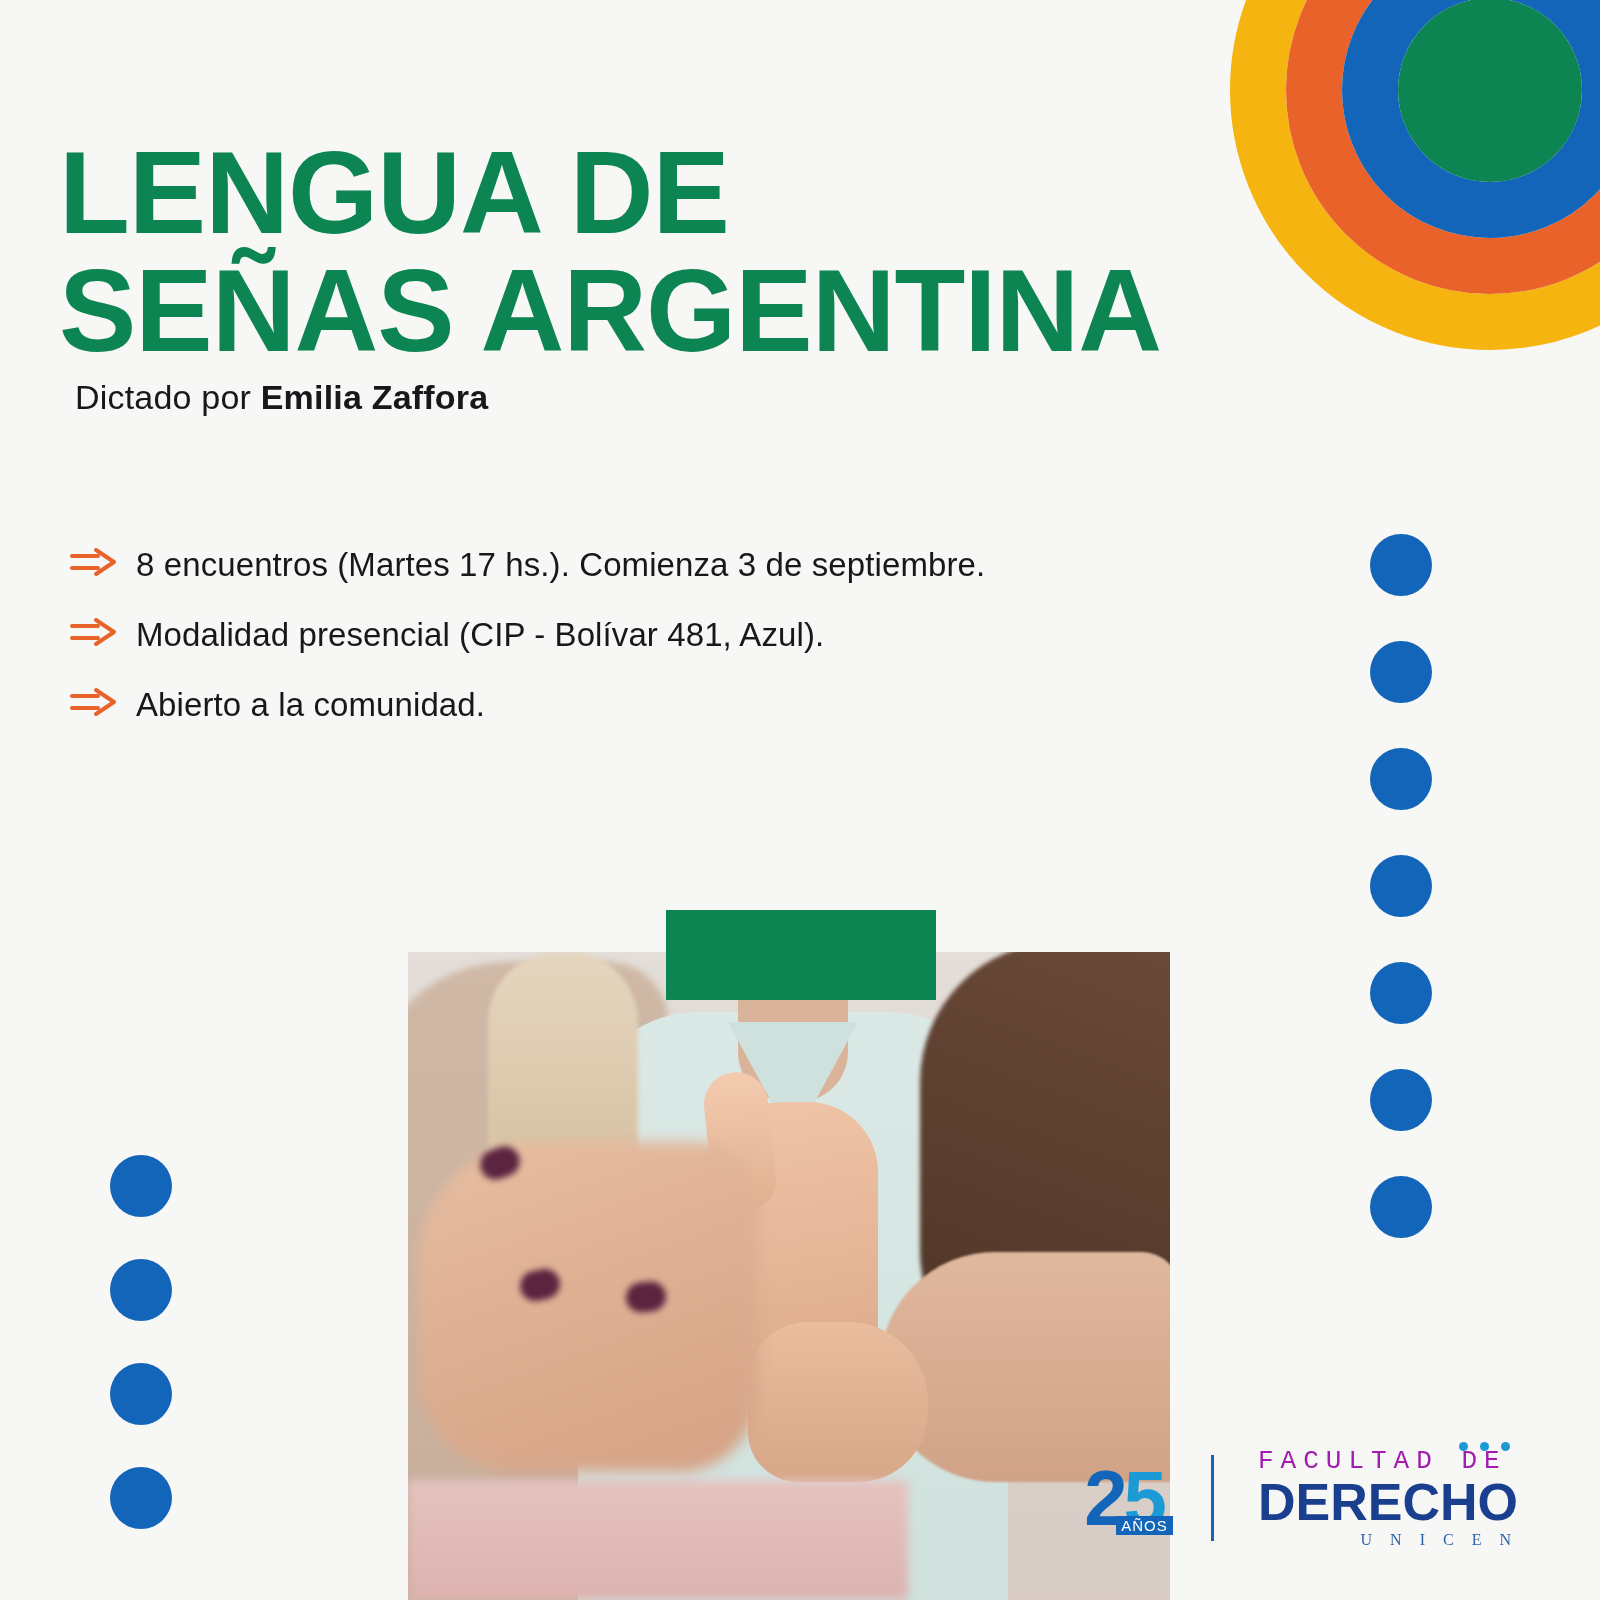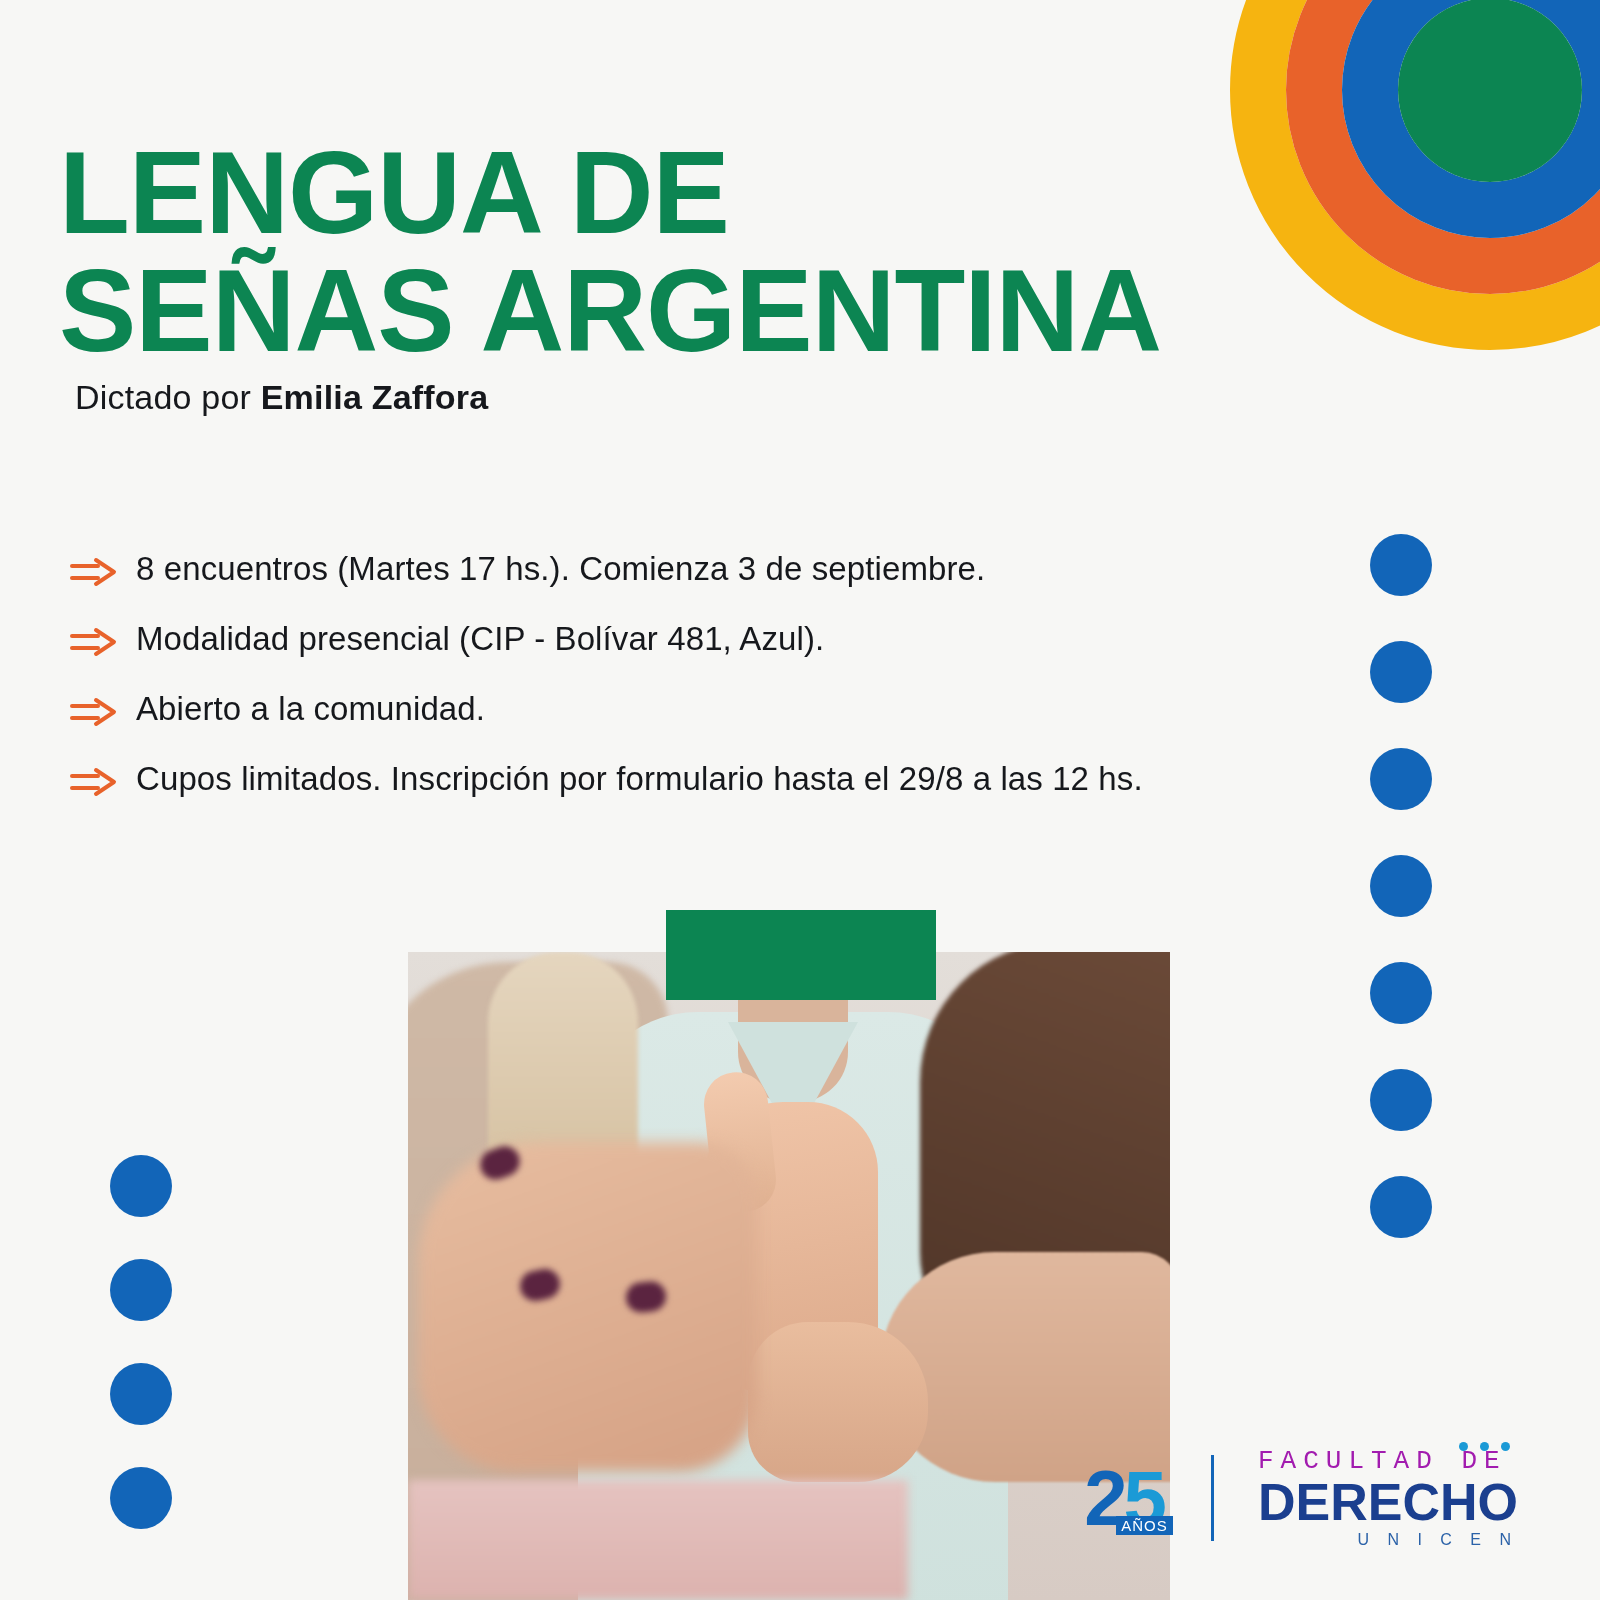--- a/index.html
+++ b/index.html
@@ -77,21 +77,21 @@
 
   
   .bullets {
     position: absolute;
     left: 66px;
     top: 545px;
     width: 1260px;
   }
   .bullet {
     display: flex;
-    align-items: flex-end;
+    align-items: flex-start;
     margin-bottom: 26px;
     height: 44px;
   }
   .bullet-icon {
     flex: 0 0 auto;
     width: 56px;
     height: 34px;
     margin-right: 14px;
     display: flex;
     align-items: center;
@@ -308,20 +308,21 @@
     letter-spacing: 0px;
     color: #1b3f8f;
     line-height: 0.95;
   }
   .logo-text .unicen {
     font-size: 16px;
     letter-spacing: 7px;
     color: #2b62a8;
     text-align: right;
     margin-top: 5px;
+    font-family: Liberation Serif, serif;
   }
   .logo-dots {
     position: absolute;
     right: 8px;
     top: -6px;
     display: flex;
     gap: 12px;
   }
   .logo-dots i {
     display: block;
@@ -378,32 +379,20 @@
     <span class="bullet-icon">
       <svg width="52" height="32" viewBox="0 0 52 32">
           <g fill="none" stroke="#e8622a" stroke-width="4" stroke-linecap="round" stroke-linejoin="round">
             <path d="M4 10 H30"></path>
             <path d="M4 22 H30"></path>
             <path d="M28 4 L46 16 L28 28"></path>
           </g>
         </svg>
     </span>
     <span class="bullet-text">Abierto a la comunidad.</span>
-  </div>
-  <div class="bullet">
-    <span class="bullet-icon">
-      <svg width="52" height="32" viewBox="0 0 52 32">
-          <g fill="none" stroke="#e8622a" stroke-width="4" stroke-linecap="round" stroke-linejoin="round">
-            <path d="M4 10 H30"></path>
-            <path d="M4 22 H30"></path>
-            <path d="M28 4 L46 16 L28 28"></path>
-          </g>
-        </svg>
-    </span>
-    <span class="bullet-text">Cupos limitados. Inscripción por formulario hasta el 29/8 a las 12 hs.</span>
   </div>
 </div>
 
 <div class="dots-right">
   <div class="dot"></div>
   <div class="dot"></div>
   <div class="dot"></div>
   <div class="dot"></div>
   <div class="dot"></div>
   <div class="dot"></div>

